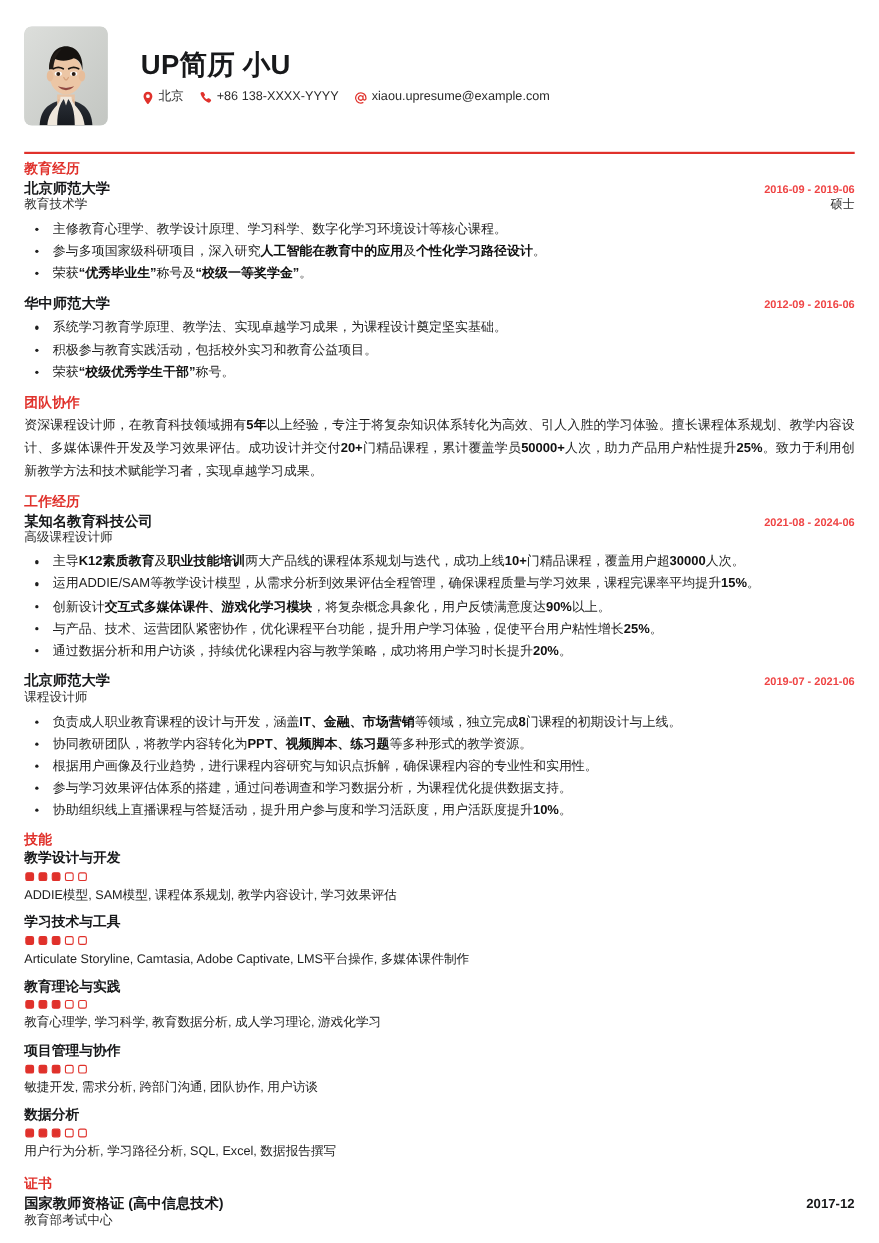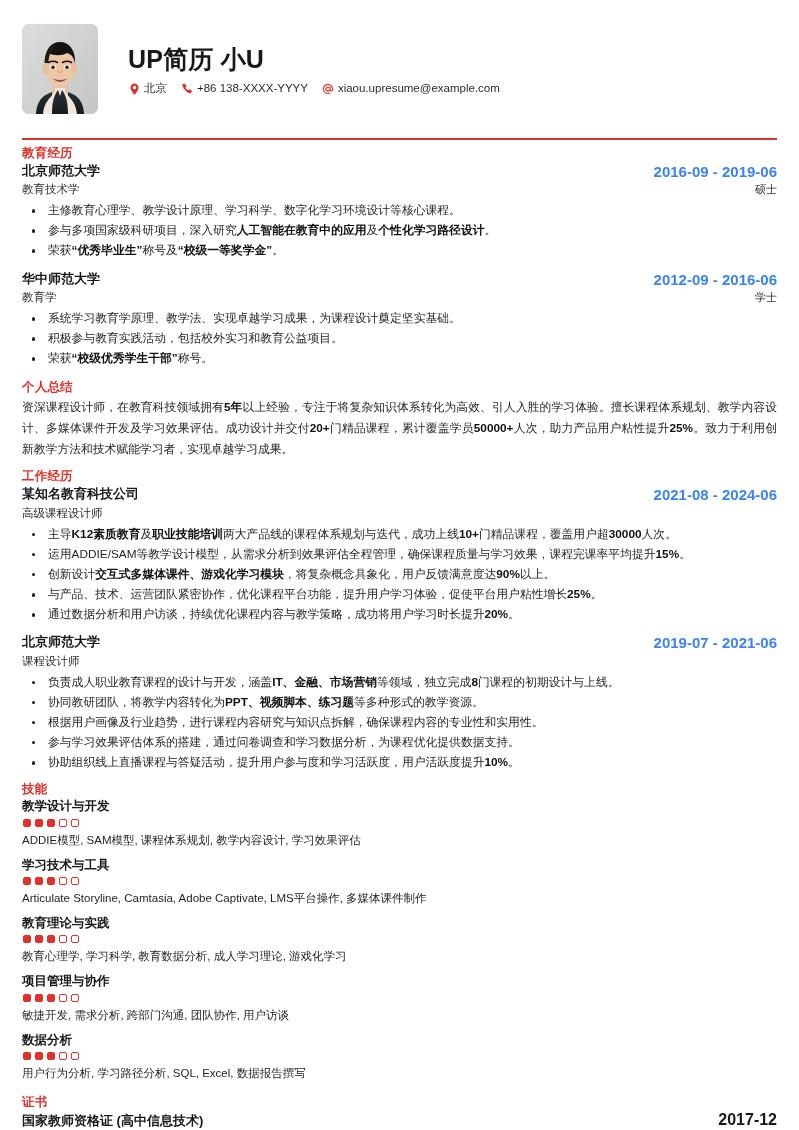--- a/index.html
+++ b/index.html
@@ -91,33 +91,33 @@
     margin-bottom: 1px;
     letter-spacing: .2px;
   }
 
   
   .entry { margin-bottom: 2px; }
   .entry + .entry { margin-top: 9px; }
   .entry-head {
     display: flex;
     justify-content: space-between;
-    align-items: flex-start;
+    align-items: flex-end;
     gap: 16px;
   }
   .e-org {
     font-size: 13px;
     font-weight: 700;
     color: #17181a;
     line-height: 1.35;
   }
   .e-date {
-    font-size: 15px;
-    font-weight: 700;
-    color: #3b82f6;
+    font-size: 10px;
+    font-weight: 700;
+    color: #ef4444;
     white-space: nowrap;
     line-height: 1.35;
   }
   .entry-sub {
     display: flex;
     justify-content: space-between;
     align-items: baseline;
     gap: 16px;
     margin-top: -1px;
   }
@@ -204,21 +204,21 @@
     align-items: baseline;
     gap: 16px;
   }
   .cert-name {
     font-size: 13px;
     font-weight: 700;
     color: #17181a;
     line-height: 1.35;
   }
   .cert-date {
-    font-size: 16px;
+    font-size: 12px;
     font-weight: 700;
     color: #17181a;
     white-space: nowrap;
   }
   .cert-issuer {
     font-size: 11.5px;
     color: #2d2d2d;
     line-height: 1.4;
   }
   .sec.skills { margin-top: 10px; }
@@ -322,36 +322,32 @@
           <li>参与多项国家级科研项目，深入研究<b>人工智能在教育中的应用</b>及<b>个性化学习路径设计</b>。</li>
           <li>荣获<b>“优秀毕业生”</b>称号及<b>“校级一等奖学金”</b>。</li>
         </ul>
       </div>
 
       <div class="entry">
         <div class="entry-head">
           <div class="e-org">华中师范大学</div>
           <div class="e-date">2012-09 - 2016-06</div>
         </div>
-        <div class="entry-sub">
-          <div class="e-role">教育学</div>
-          <div class="e-degree">学士</div>
-        </div>
         <ul class="bullets">
           <li>系统学习教育学原理、教学法、实现卓越学习成果，为课程设计奠定坚实基础。</li>
           <li>积极参与教育实践活动，包括校外实习和教育公益项目。</li>
           <li>荣获<b>“校级优秀学生干部”</b>称号。</li>
         </ul>
       </div>
 
     </div>
   </div>
 
   <div class="sec summary-sec">
-    <div class="sec-title">个人总结</div>
+    <div class="sec-title">团队协作</div>
     <div class="summary">资深课程设计师，在教育科技领域拥有<b>5年</b>以上经验，专注于将复杂知识体系转化为高效、引人入胜的学习体验。擅长课程体系规划、教学内容设计、多媒体课件开发及学习效果评估。成功设计并交付<b>20+</b>门精品课程，累计覆盖学员<b>50000+</b>人次，助力产品用户粘性提升<b>25%</b>。致力于利用创新教学方法和技术赋能学习者，实现卓越学习成果。</div>
   </div>
 
   <div class="sec work">
     <div class="sec-title">工作经历</div>
     <div>
 
       <div class="entry">
         <div class="entry-head">
           <div class="e-org">某知名教育科技公司</div>

